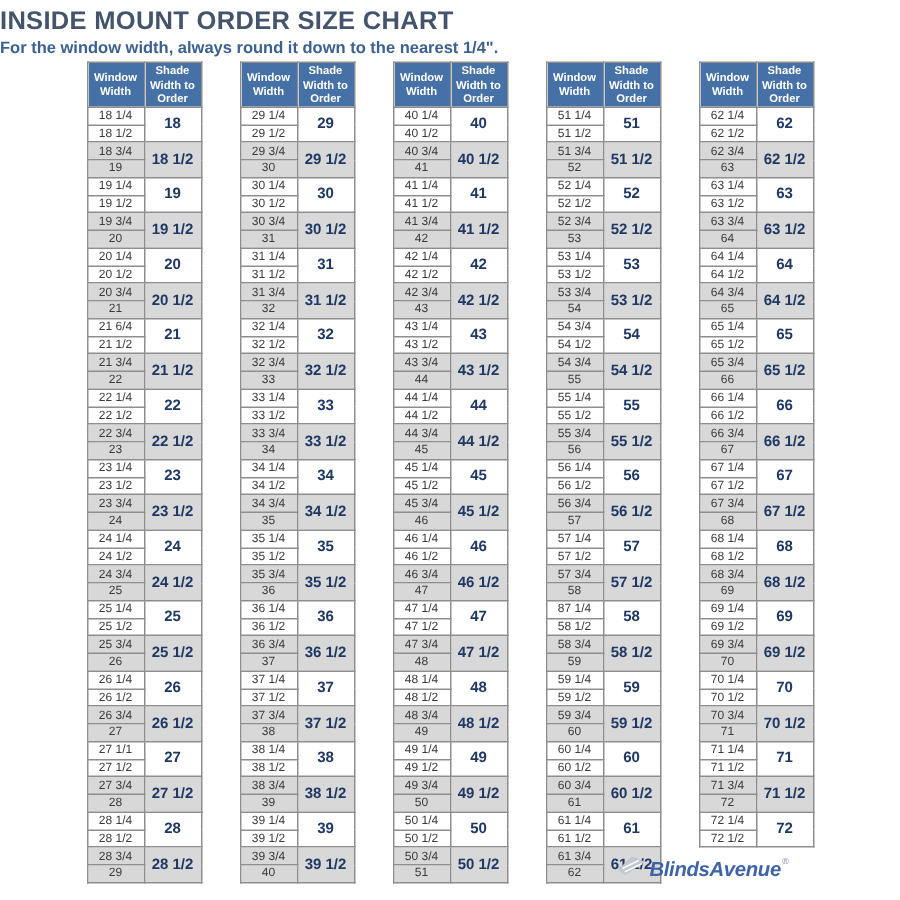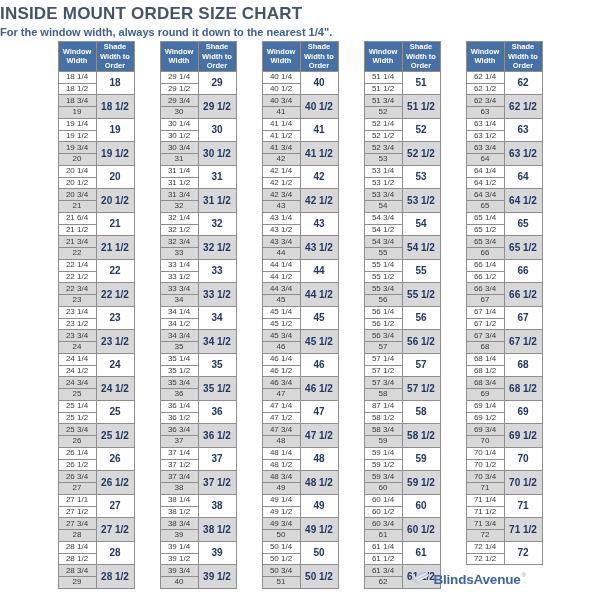--- a/index.html
+++ b/index.html
@@ -76,20 +76,21 @@
     position: absolute;
     top: 571px;
     right: 74px;
     display: flex;
     align-items: center;
     gap: 1px;
   }
   .logo-text {
     font-size: 13.5px;
     font-weight: bold;
+    font-style: italic;
     letter-spacing: -0.2px;
     color: var(--logo-text, #3e63a8);
     line-height: 1;
   }
   .logo-mark {
     font-size: 6px;
     color: #8a97ad;
     align-self: flex-start;
     line-height: 1;
     margin-top: 1px;

